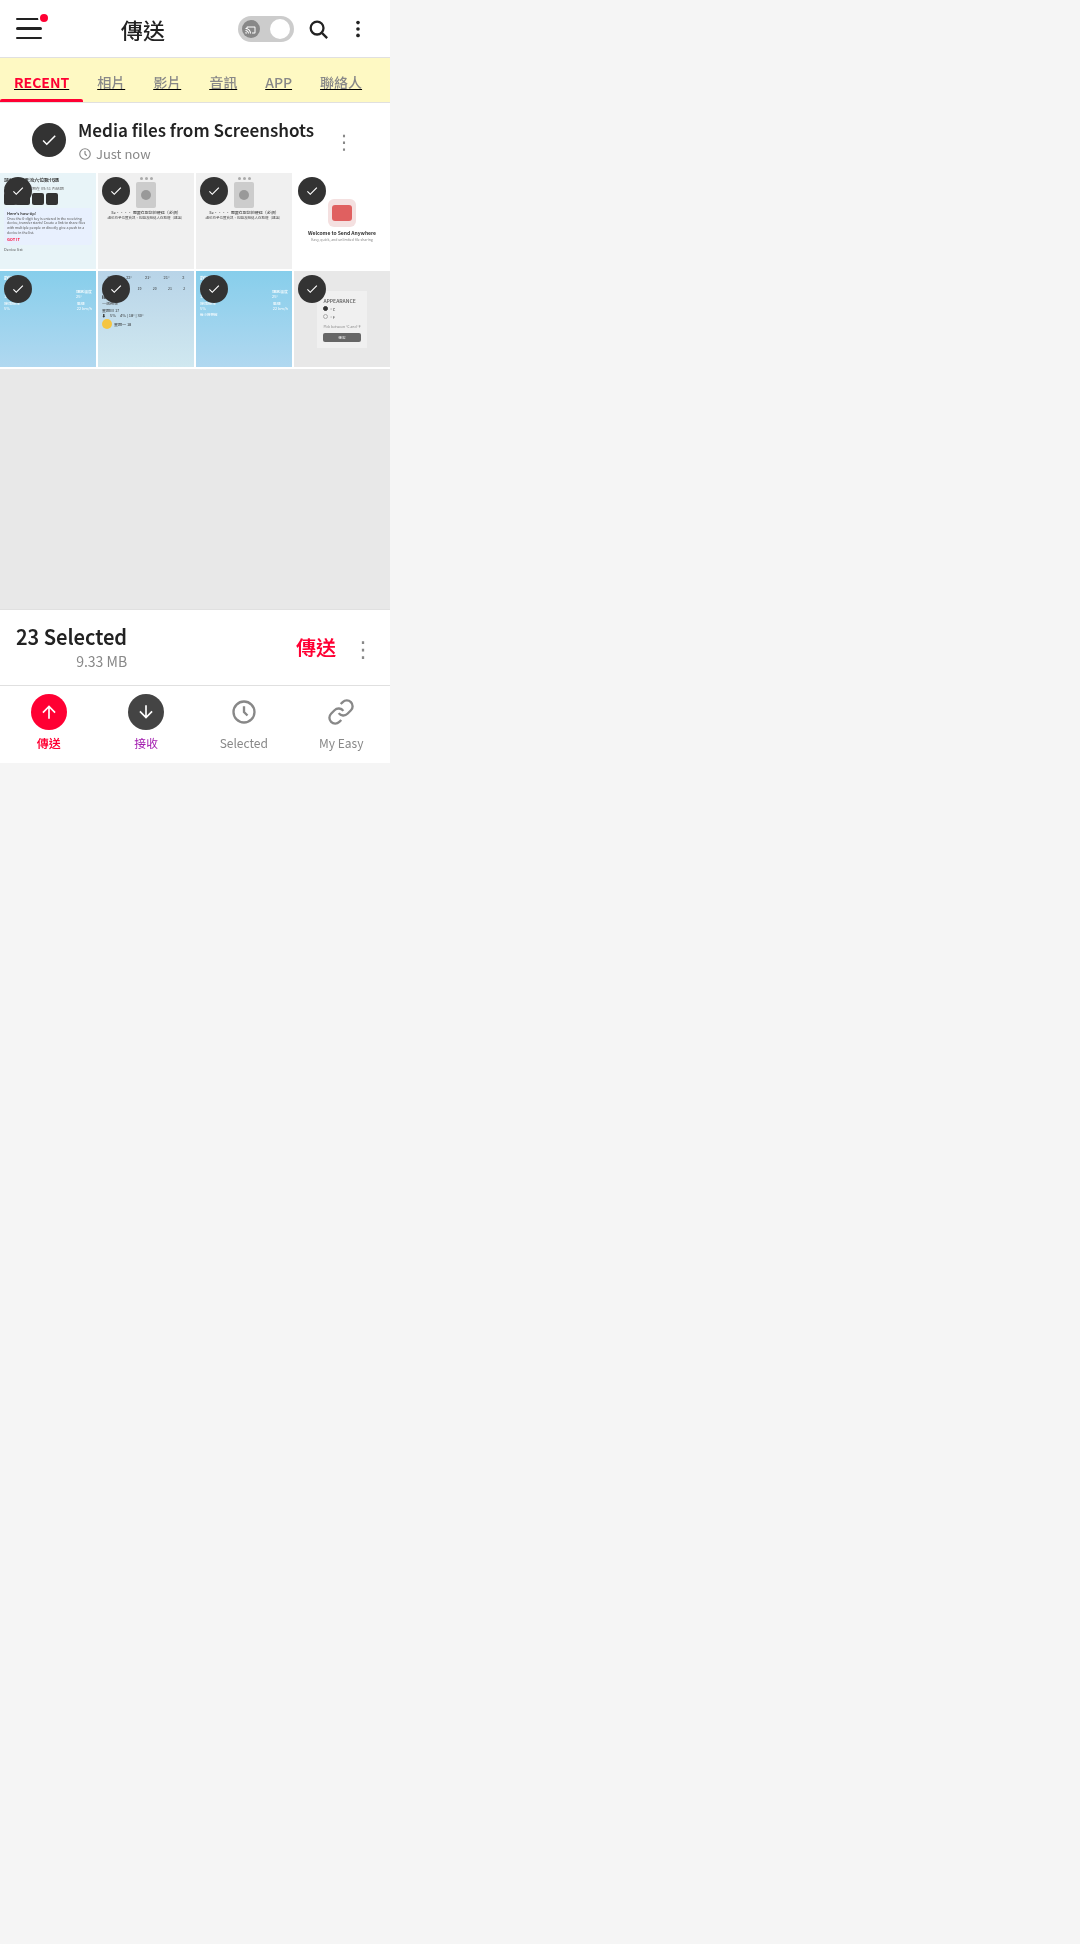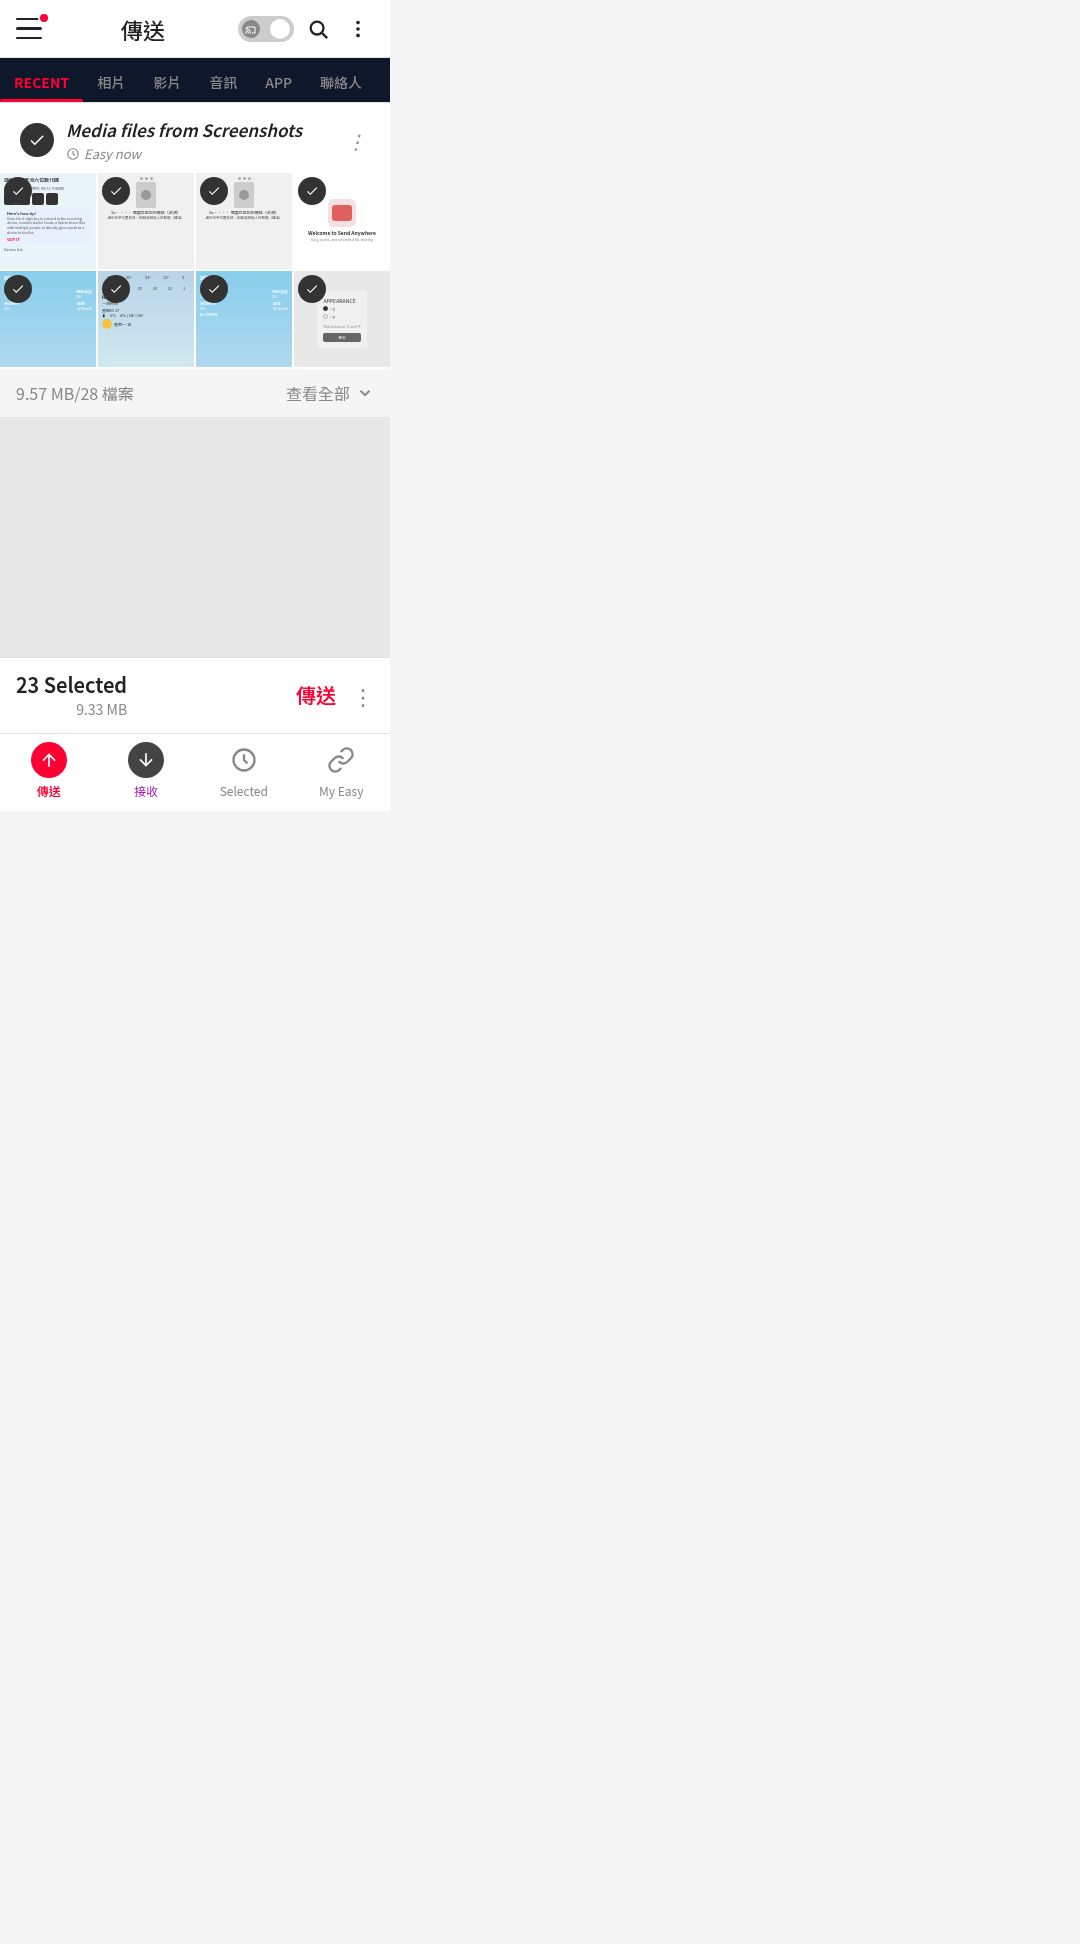--- a/index.html
+++ b/index.html
@@ -97,24 +97,25 @@
       display: flex;
       align-items: center;
       justify-content: center;
       cursor: pointer;
       color: #222;
     }
 
     
     .tabs {
       display: flex;
-      background: #0f172a;
+      background: #fef9c3;
       border-bottom: 1px solid #e0e0e0;
       overflow-x: auto;
       scrollbar-width: none;
+      text-decoration: underline;
     }
     .tabs::-webkit-scrollbar { display: none; }
     .tab {
       padding: 14px 14px 10px;
       font-size: 14px;
       font-weight: 500;
       color: #888;
       white-space: nowrap;
       cursor: pointer;
       position: relative;
@@ -137,23 +138,22 @@
 
     
     .content {
       background: #fff;
     }
 
     
     .file-group-header {
       display: flex;
       align-items: center;
-      padding: 14px 20px 10px;
+      padding: 14px 32px 10px;
       background: #fff;
-      font-style: italic;
     }
     .check-circle {
       width: 34px;
       height: 34px;
       background: #333;
       border-radius: 50%;
       display: flex;
       align-items: center;
       justify-content: center;
       flex-shrink: 0;
@@ -417,21 +417,21 @@
         <path d="M9 16.17L4.83 12l-1.42 1.41L9 19 21 7l-1.41-1.41L9 16.17z"></path>
       </svg>
     </div>
     <div class="file-group-info">
       <div class="file-group-name">Media files from Screenshots</div>
       <div class="file-group-time">
         <svg width="14" height="14" viewBox="0 0 24 24" fill="none" stroke="#888" stroke-width="2">
           <circle cx="12" cy="12" r="9"></circle>
             <polyline points="12 7 12 12 15 15"></polyline>
         </svg>
-        <span>Easy now</span>
+        <span>Just now</span>
       </div>
     </div>
     <div class="more-btn">⋮</div>
   </div>
 
   <div class="thumbnail-grid">
 
     <div class="thumb thumb-1">
       <div class="thumb-inner">
         <div class="screenshot-content">
@@ -634,29 +634,20 @@
         </div>
       </div>
       <div class="thumb-overlay">
         <svg viewBox="0 0 24 24" fill="white">
             <path d="M9 16.17L4.83 12l-1.42 1.41L9 19 21 7l-1.41-1.41L9 16.17z"></path>
           </svg>
       </div>
     </div>
   </div>
 
-  <div class="file-size-bar">
-    <span class="file-size-text">9.57 MB/28 檔案</span>
-    <div class="view-all-btn">
-      <span>查看全部</span>
-      <svg width="18" height="18" viewBox="0 0 24 24" fill="none" stroke="#888" stroke-width="2.5">
-        <polyline points="6 9 12 15 18 9"></polyline>
-      </svg>
-    </div>
-  </div>
 
   <div class="gray-area"></div>
 
 </div>
 
 <div class="bottom-bar">
   <div class="selected-info">
     <span class="selected-count">23 Selected</span>
     <span class="selected-size">9.33 MB</span>
   </div>

